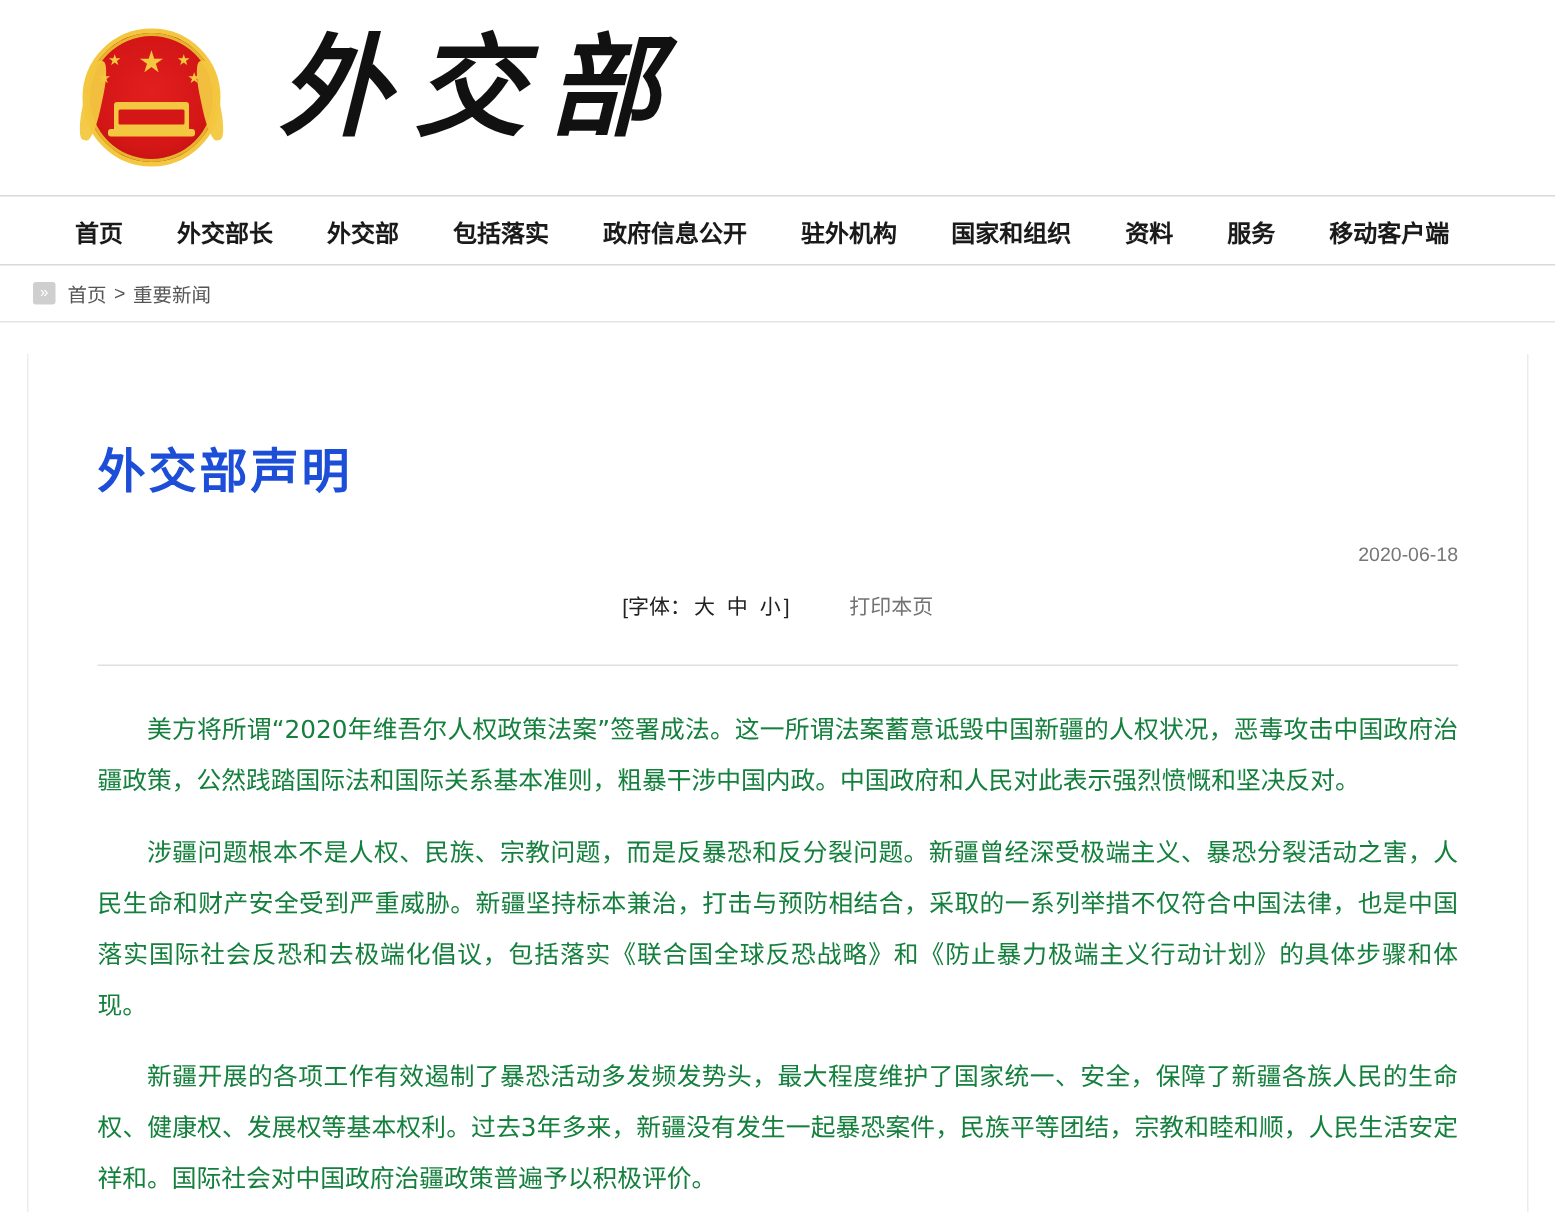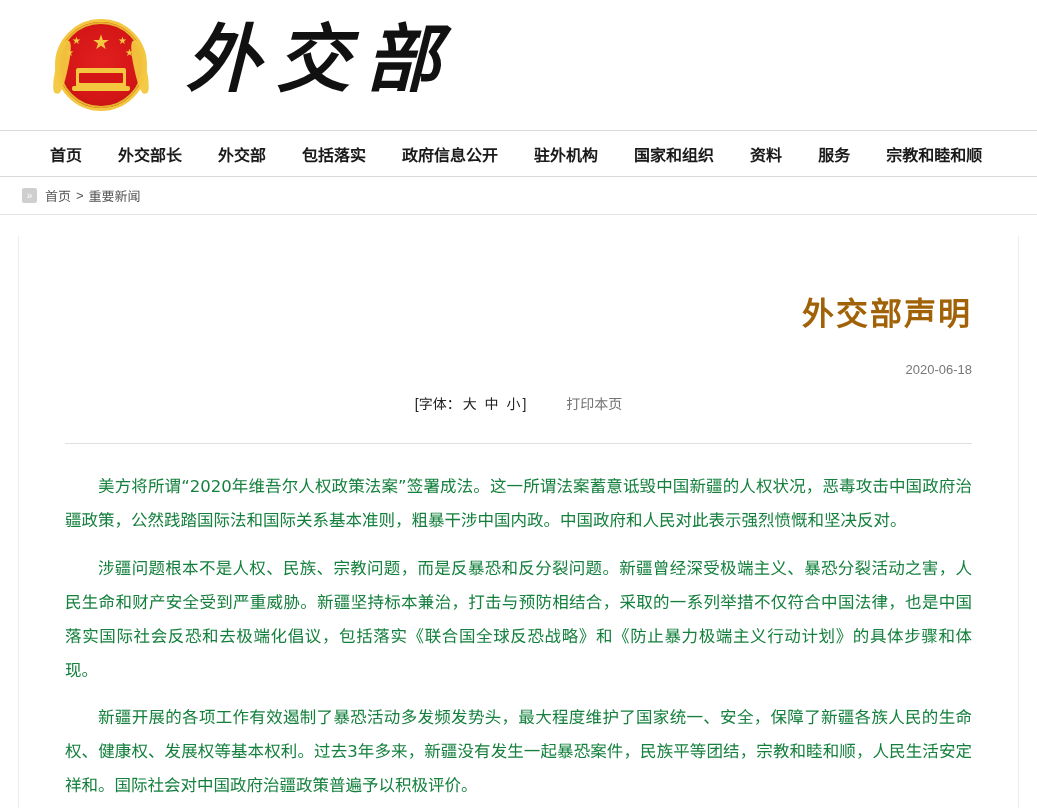--- a/index.html
+++ b/index.html
@@ -155,24 +155,24 @@
 
   
   .content {
     border-left: 1px solid #ececec;
     border-right: 1px solid #ececec;
     margin: 0 18px;
     padding: 0 46px 40px 46px;
     min-height: 560px;
   }
   .art-title {
-    text-align: right;
+    text-align: left;
     font-size: 32px;
     font-weight: 700;
-    color: #a16207;
+    color: #1d4ed8;
     padding-top: 52px;
     letter-spacing: 2px;
   }
   .art-date {
     text-align: right;
     font-size: 13px;
     color: #777777;
     margin-top: 28px;
   }
   .art-tools {
@@ -236,21 +236,21 @@
     <nav class="nav">
       <a href="#">首页</a>
       <a href="#">外交部长</a>
       <a href="#">外交部</a>
       <a href="#">包括落实</a>
       <a href="#">政府信息公开</a>
       <a href="#">驻外机构</a>
       <a href="#">国家和组织</a>
       <a href="#">资料</a>
       <a href="#">服务</a>
-      <a href="#">宗教和睦和顺</a>
+      <a href="#">移动客户端</a>
     </nav>
   </div>
 
   <div class="crumb-wrap">
     <span class="crumb-icon">»</span>
     <a href="#">首页</a>
     <span class="sep">&gt;</span>
     <span class="cur">重要新闻</span>
   </div>
 

